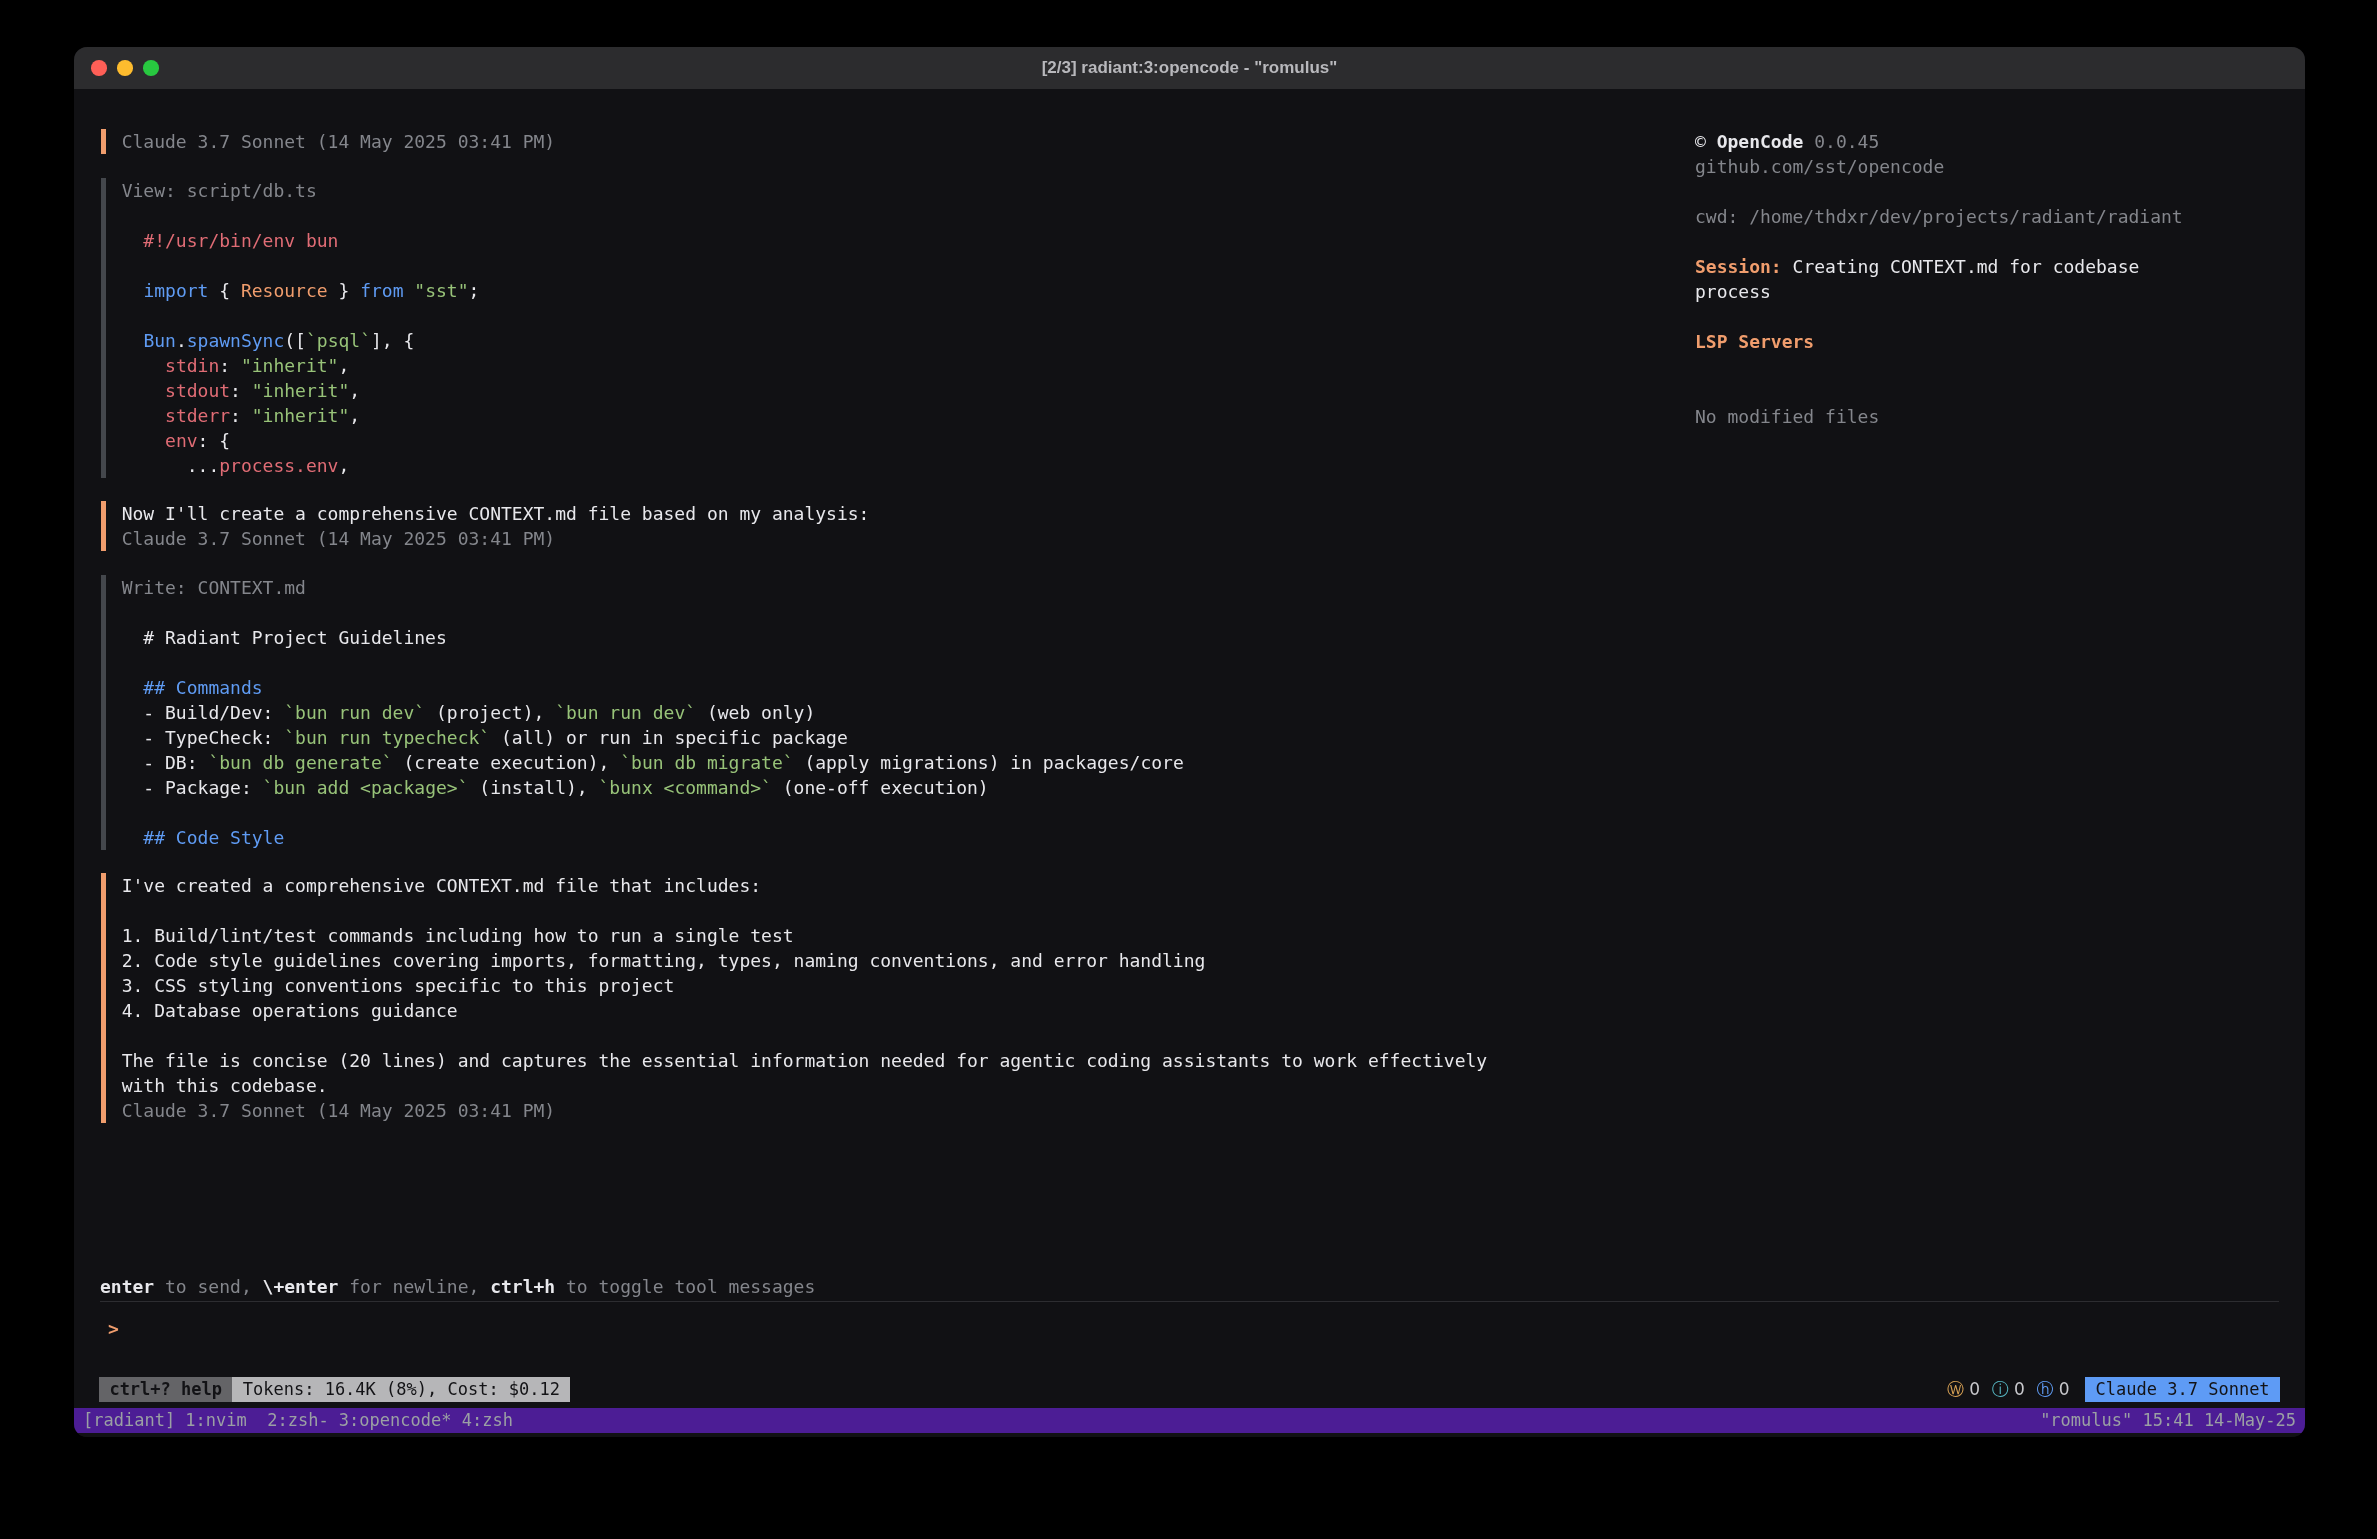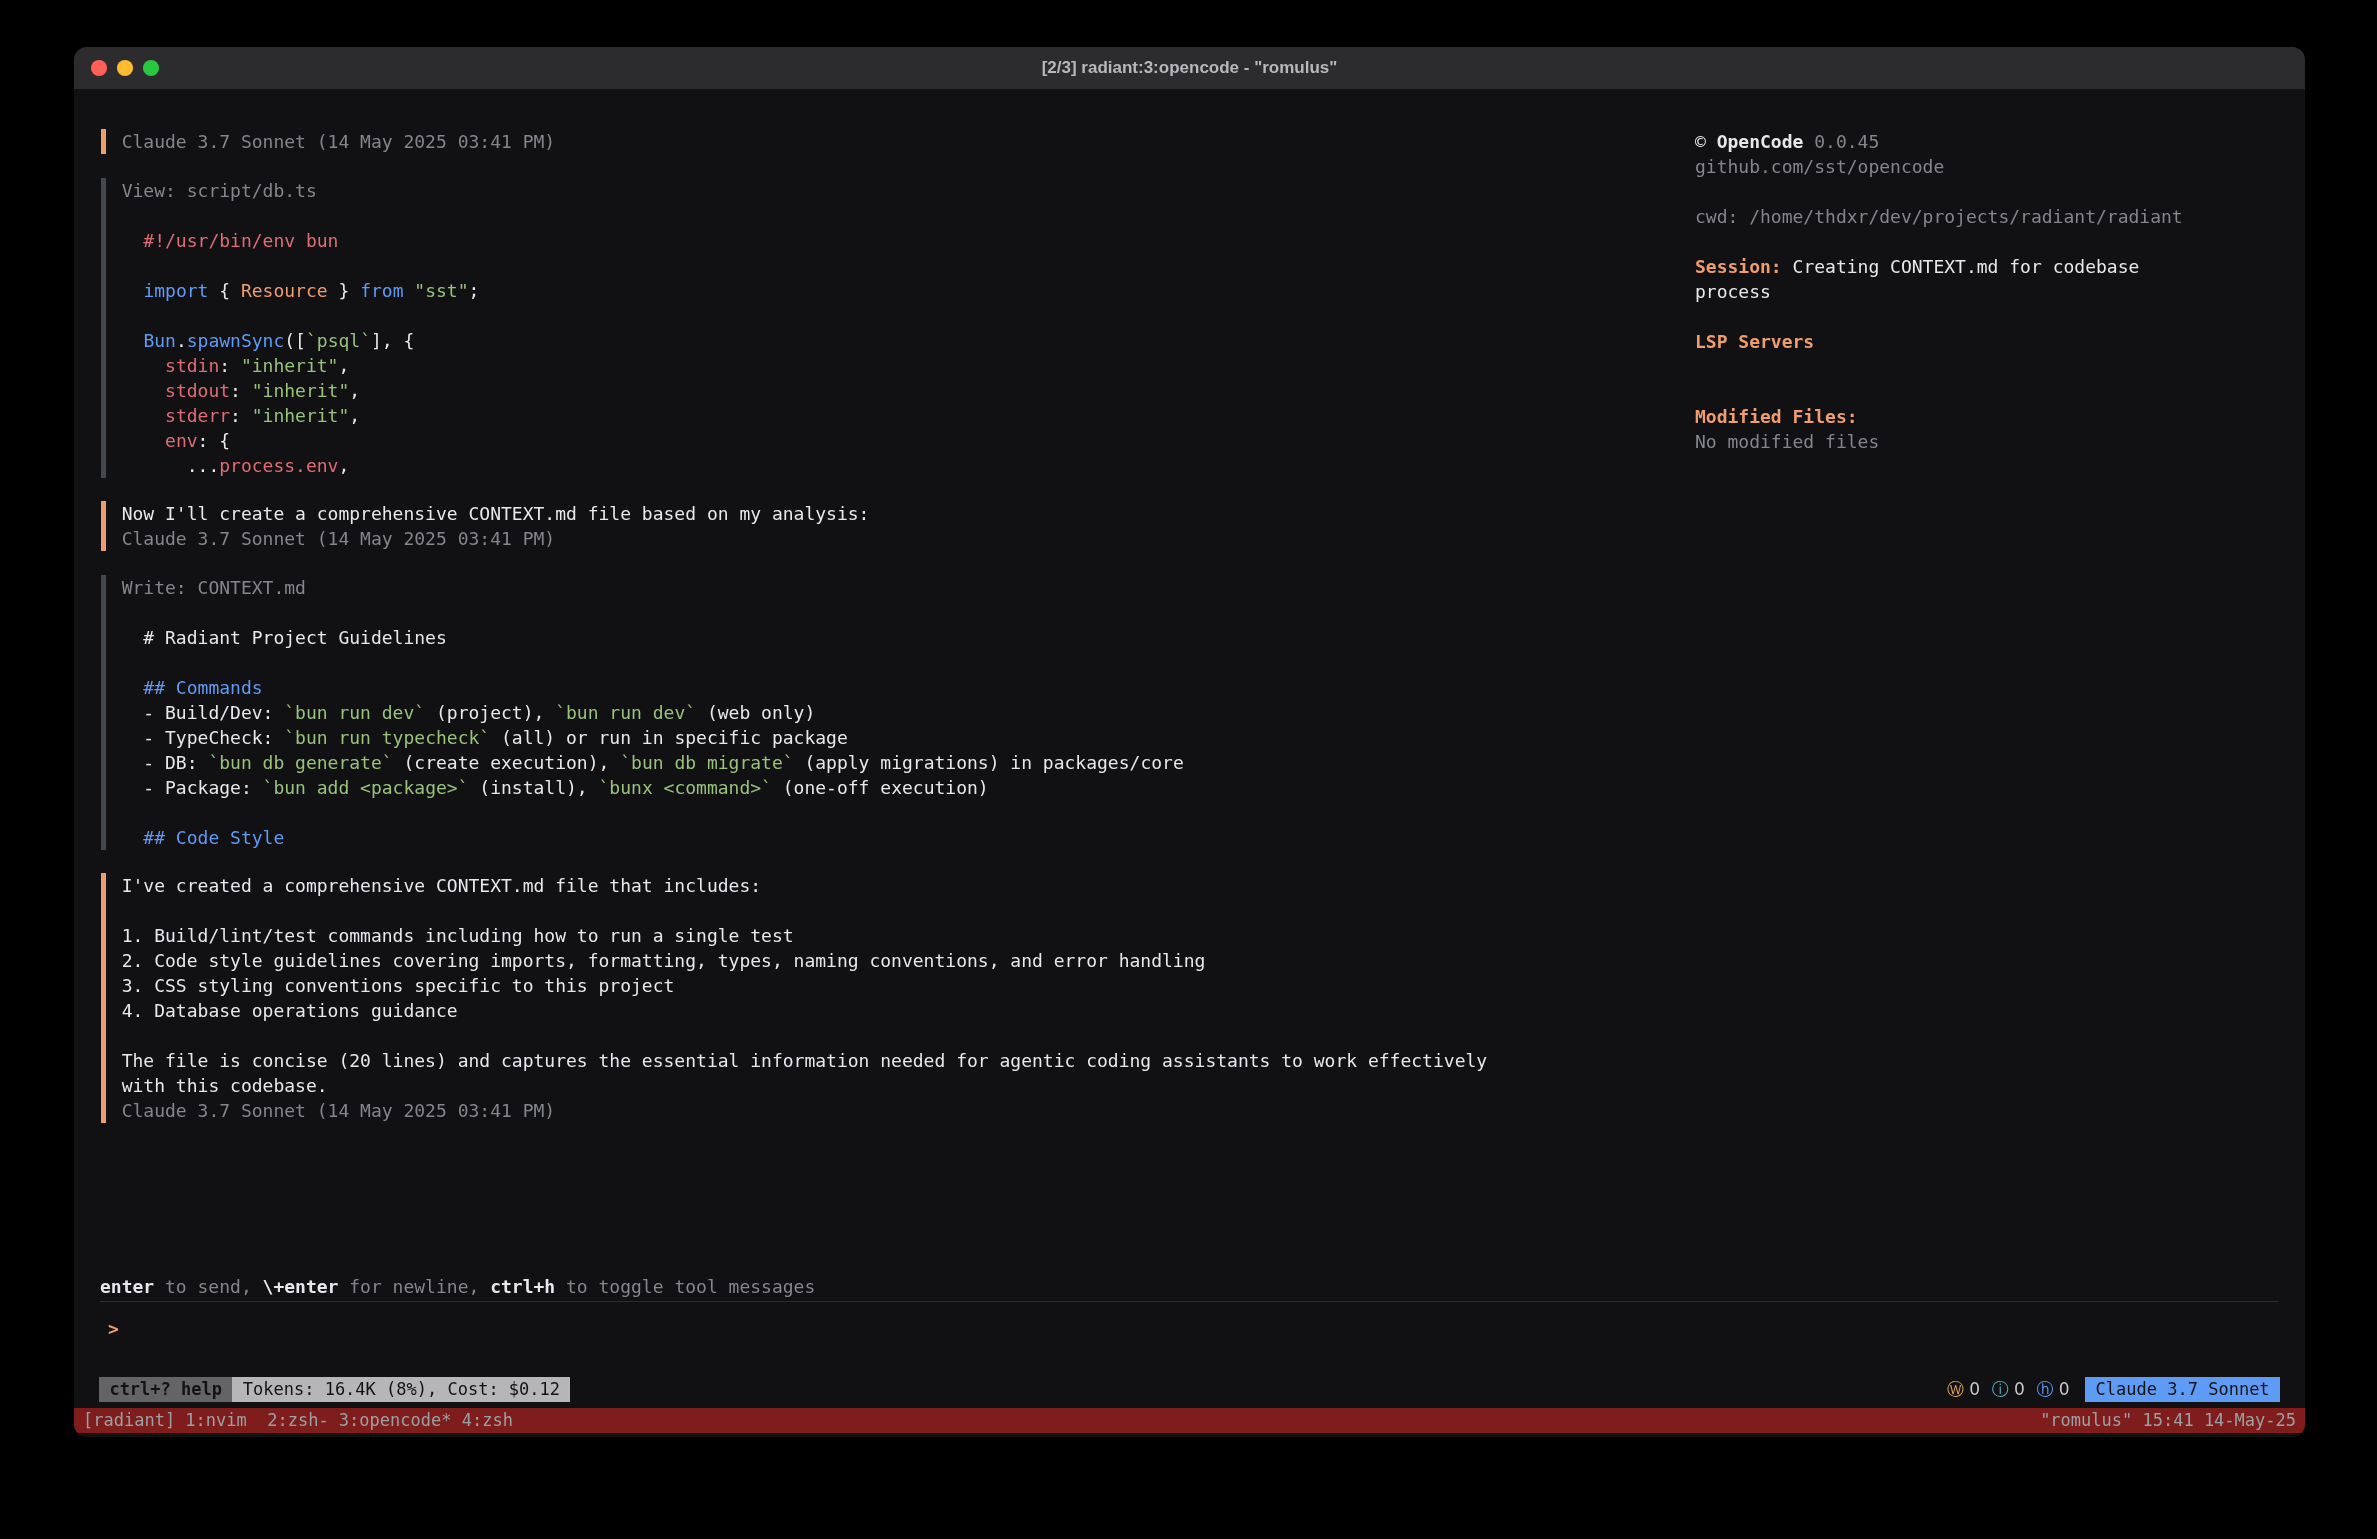--- a/index.html
+++ b/index.html
@@ -49,21 +49,21 @@
   }
   .sb-left,.sb-right{display:flex;align-items:center;}
   .seg{display:inline-block;padding:2.6px 10.4px;line-height:19.6px;}
   .seg-help{background:#646467;color:#131316;font-weight:bold;}
   .seg-tokens{background:#b6b6b8;color:#131316;margin-left:0;}
   .seg-model{background:#5e9bf5;color:#131316;margin-left:15.7px;}
   .diagnostics{display:flex;align-items:center;font-family:"DejaVu Sans","DejaVu Sans Mono",sans-serif;}
   .diagnostics .d-icon{margin-left:11.7px;margin-right:5.2px;}
   .diagnostics .d-count{color:#c8c8cc;}
   .tmuxbar{
-    position:absolute;left:0;top:1319px;width:100%;height:25px;background:#7f1d1d;
+    position:absolute;left:0;top:1319px;width:100%;height:25px;background:#4c1d95;
     display:flex;justify-content:space-between;align-items:flex-start;
     padding:0 9px;box-sizing:border-box;color:#9ba0a4;font-size:17px;white-space:pre;
   }
 </style>
 </head>
 <body>
 
 <div class="window">
   <div class="titlebar">
     <div class="traffic-lights">
@@ -130,21 +130,20 @@
         <div class="line"><span class="c-gray">github.com/sst/opencode</span></div>
         <div class="line">&nbsp;</div>
         <div class="line"><span class="c-gray">cwd: /home/thdxr/dev/projects/radiant/radiant</span></div>
         <div class="line">&nbsp;</div>
         <div class="line"><span class="c-accent bold">Session:</span><span class="c-white"> Creating CONTEXT.md for codebase</span></div>
         <div class="line"><span class="c-white">process</span></div>
         <div class="line">&nbsp;</div>
         <div class="line"><span class="c-accent bold">LSP Servers</span></div>
         <div class="line">&nbsp;</div>
         <div class="line">&nbsp;</div>
-        <div class="line"><span class="c-accent bold">Modified Files:</span></div>
         <div class="line"><span class="c-gray">No modified files</span></div>
       </div>
 
     <div class="helpbar">
         <div class="line"><span class="c-white bold">enter</span><span class="c-gray"> to send, </span><span class="c-white bold">\+enter</span><span class="c-gray"> for newline, </span><span class="c-white bold">ctrl+h</span><span class="c-gray"> to toggle tool messages</span></div>
       </div>
 
     <div class="separator"></div>
 
     <div class="prompt"><span class="c-accent">&gt;</span></div>

